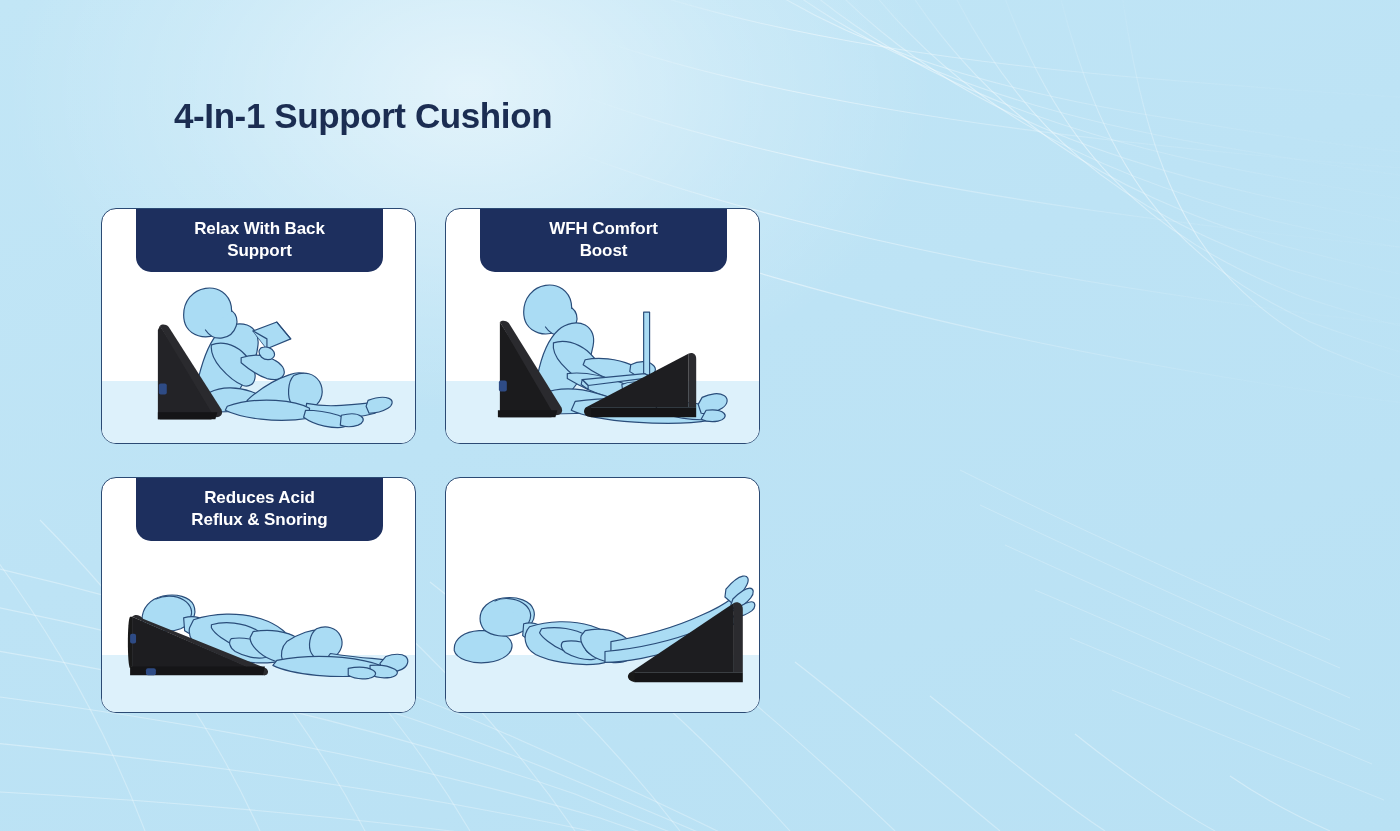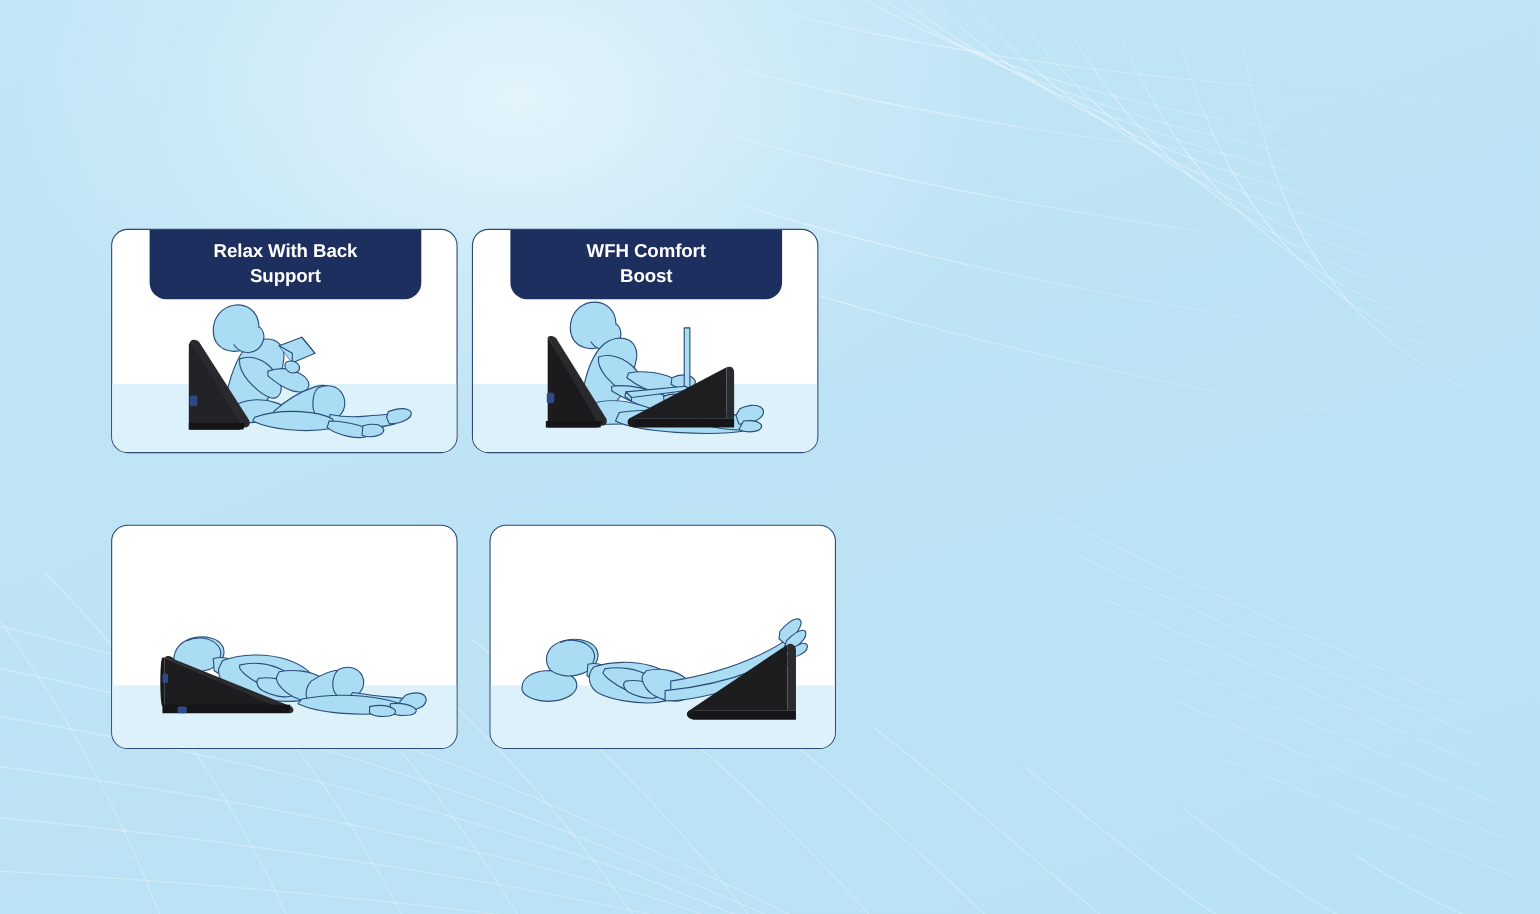--- a/index.html
+++ b/index.html
@@ -49,29 +49,29 @@
     position: absolute;
     left: 101px;
     top: 208px;
     width: 660px;
     height: 505px;
   }
 
   .card {
     position: absolute;
     width: 315px;
-    height: 204px;
+    height: 236px;
     background: #ffffff;
     border: 1.4px solid #2b4a74;
     border-radius: 15px;
     box-sizing: border-box;
     overflow: hidden;
   }
   .card.r0c0 { left: 0px;   top: 0px; }
-  .card.r0c1 { left: 328px; top: 0px; }
+  .card.r0c1 { left: 344px; top: 0px; }
   .card.r1c0 { left: 0px;   top: 269px; }
   .card.r1c1 { left: 344px; top: 269px; }
 
   .card-floor {
     position: absolute;
     left: 0;
     right: 0;
     bottom: 0;
     height: 62px;
     background: #ddf1fb;
@@ -174,20 +174,21 @@
     <g stroke="#ffffff" fill="none" stroke-width="1" opacity="0.22">
       <path d="M960,470 C1060,520 1190,580 1330,640"></path>
       <path d="M980,505 C1080,552 1205,610 1340,668"></path>
       <path d="M1005,545 C1100,588 1220,642 1350,698"></path>
       <path d="M1035,590 C1125,628 1238,678 1360,730"></path>
       <path d="M1070,638 C1152,672 1258,716 1372,764"></path>
       <path d="M1112,690 C1184,720 1280,758 1384,800"></path>
     </g>
   </svg>
 
+  <div class="page-title">4-In-1 Support Cushion</div>
 
   <div class="card-grid">
 
     <div class="card r0c0">
       <div class="card-floor"></div>
 
       <div class="scene">
         <svg viewBox="0 0 315 236" preserveAspectRatio="xMidYMid meet">
           <g stroke="#2a4d7a" stroke-width="1.2" stroke-linejoin="round" stroke-linecap="round" fill="#aadcf4">
 
@@ -337,20 +338,24 @@
             <path d="M30,140 L30,196 L160,196 Z" fill="#1d1d20"></path>
             <path d="M30,140 C33,137 38,138 41,142 L165,192 C169,195 167,200 162,199 L158,196 Z" fill="#2b2b2f"></path>
             <path d="M28,190 L164,190 L162,199 L28,199 Z" fill="#151517"></path>
             <path d="M28,140 C25,142 25,190 28,192 L30,190 L30,140 Z" fill="#191919"></path>
             <rect x="28" y="157" width="6" height="10" rx="2" fill="#2e4b85"></rect>
             <rect x="44" y="192" width="10" height="7" rx="2" fill="#2e4b85"></rect>
           </g>
         </svg>
       </div>
 
+      <div class="card-banner">
+        <span class="banner-text">Reduces Acid
+Reflux &amp; Snoring</span>
+      </div>
     </div>
 
     <div class="card r1c1 row2">
       <div class="card-floor"></div>
 
       <div class="scene">
         <svg viewBox="0 0 315 236" preserveAspectRatio="xMidYMid meet">
           <g stroke="#2a4d7a" stroke-width="1.2" stroke-linejoin="round" stroke-linecap="round" fill="#aadcf4">
 
             <path d="M8,172 C8,162 18,155 33,154 C50,153 64,158 66,167 C68,176 58,184 42,186 C25,188 10,182 8,174 Z"></path>

